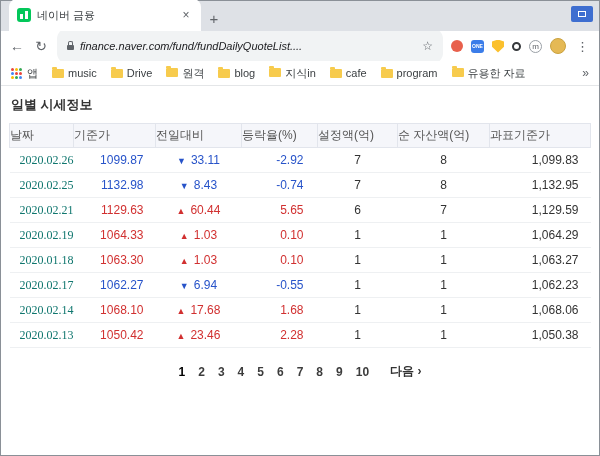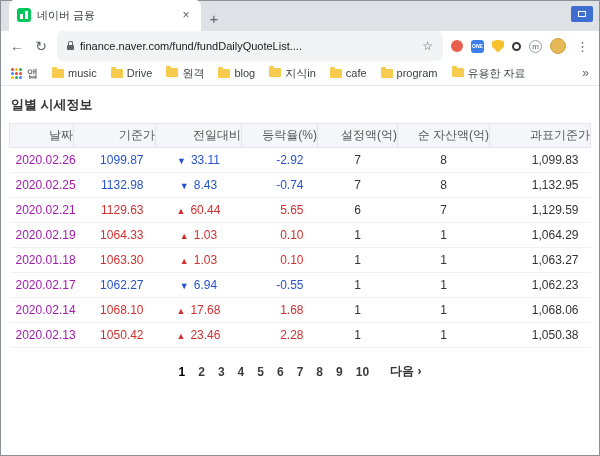--- a/index.html
+++ b/index.html
@@ -53,21 +53,21 @@
   .winglyph { width: 8px; height: 6px; border: 1px solid #fff; }
 
   
   .navbar {
     height: 30px; background: #fff; flex: 0 0 auto;
     display: flex; align-items: center; gap: 8px; padding: 0 8px;
   }
   .navicon { color: #5f6368; font-size: 14px; width: 16px; text-align: center; cursor: pointer; }
   .addressbar {
     flex: 1; height: 36px; background: #f1f3f4; border-radius: 11px;
-    display: flex; align-items: center; gap: 6px; padding: 0 10px; min-width: 0; cursor: text;
+    display: flex; align-items: center; gap: 6px; padding: 0 10px; min-width: 0; cursor: text; font-style: italic;
   }
   .lock { width: 7px; height: 5px; background: #5f6368; border-radius: 1px; position: relative; margin-top: 3px; flex: 0 0 auto; }
   .lock::before {
     content: ""; position: absolute; top: -4px; left: 1px; width: 3px; height: 3px;
     border: 1px solid #5f6368; border-bottom: none; border-radius: 2px 2px 0 0;
   }
   .url { font-size: 11px; color: #202124; flex: 1; white-space: nowrap; overflow: hidden; }
   .star { color: #5f6368; font-size: 12px; cursor: pointer; }
   .ext { display: flex; align-items: center; justify-content: center; cursor: pointer; flex: 0 0 auto; }
   .ext-red { width: 12px; height: 12px; border-radius: 50%; background: #e8604c; }
@@ -102,26 +102,26 @@
   .folder::before { content: ""; position: absolute; top: -2px; left: 0; width: 5px; height: 2px; background: #f7cb4d; border-radius: 1px 1px 0 0; }
   .chev { margin-left: auto; color: #5f6368; font-size: 12px; cursor: pointer; }
 
   
   .content { padding: 8px 8px 0; flex: 1; background: #fff; }
   .page-title { font-size: 13px; font-weight: bold; color: #333; margin: 2px 0 9px 2px; }
 
   table { width: 100%; border-collapse: collapse; table-layout: fixed; font-size: 12px; }
   thead th {
     background: #f5f6fa; border: 1px solid #e2e5ec;
-    height: 24px; font-weight: normal; color: #555; text-align: right; padding: 0;
+    height: 24px; font-weight: normal; color: #555; text-align: left; padding: 0;
   }
   th.c0 { width: 64px; } th.c1 { width: 82px; } th.c2 { width: 86px; }
   th.c3 { width: 76px; margin-top: 16px; } th.c4 { width: 80px; } th.c5 { width: 92px; }
   tbody td { height: 25px; border-bottom: 1px solid #eef0f2; color: #333; padding: 0; }
-  tbody td.c0 { text-align: right; padding-left: 6px; color: #a21caf; }
+  tbody td.c0 { text-align: right; padding-left: 6px; color: #0f766e; font-family: Liberation Serif, serif; }
   tbody td.c1 { text-align: right; padding-right: 12px; }
   tbody td.c2 { text-align: center; }
   tbody td.c3 { text-align: right; padding-right: 14px; }
   tbody td.c4 { text-align: center; }
   tbody td.c5 { text-align: center; }
   tbody td.c6 { text-align: right; padding-right: 12px; }
   td.up { color: var(--up-color, #d13030); }
   td.down { color: var(--down-color, #2753c9); }
   .arr { font-size: 9px; margin-right: 5px; }
 

